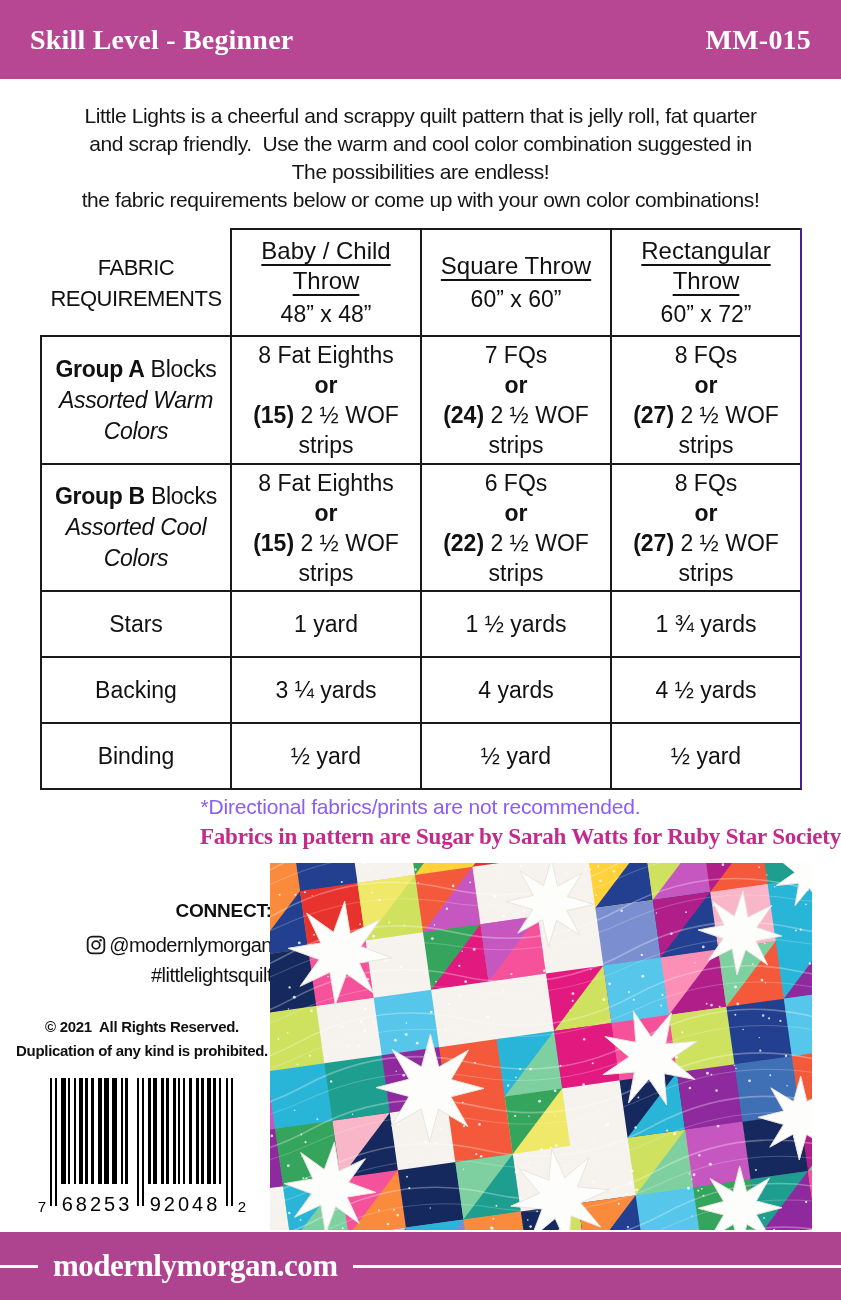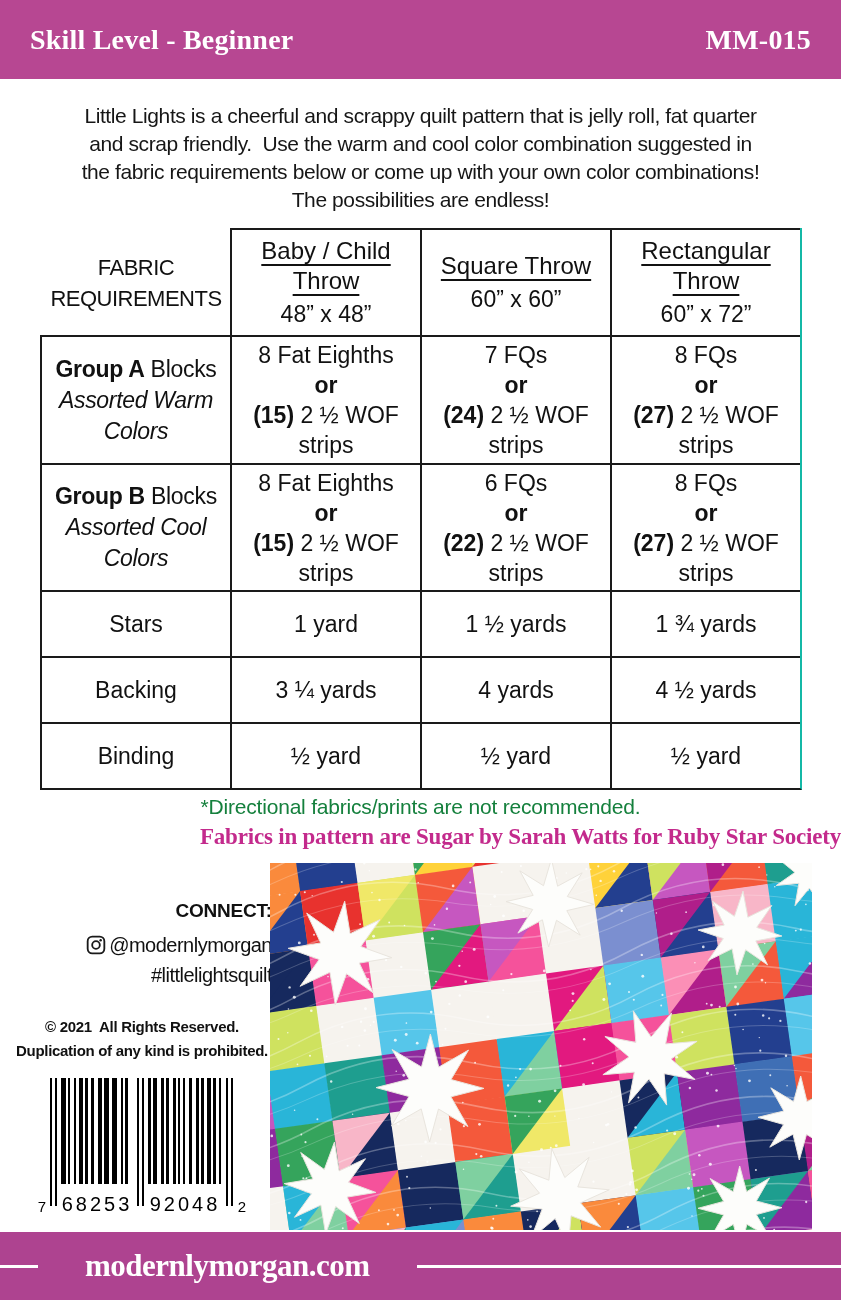--- a/index.html
+++ b/index.html
@@ -15,37 +15,37 @@
              letter-spacing:.2px;white-space:pre;}
 
   
   .intro{position:absolute;top:90px;left:0;width:841px;text-align:center;margin-top:12px;}
   .intro div{font-size:21px;letter-spacing:-0.4px;line-height:28px;white-space:pre;color:#161616;}
 
   
   .ftable{position:absolute;left:40px;top:228px;display:grid;
           grid-template-columns:190px 190px 190px 190px;
           grid-template-rows:107px 128px 127px 66px 66px 66px;
-          border-right:2px solid #14b8a6;border-bottom:2px solid #1a1a1a;box-sizing:content-box;}
+          border-right:2px solid #4c1d95;border-bottom:2px solid #1a1a1a;box-sizing:content-box;}
   .cell{border-left:2px solid #1a1a1a;border-top:2px solid #1a1a1a;display:flex;flex-direction:column;
         align-items:center;justify-content:center;text-align:center;box-sizing:border-box;
         font-size:23px;line-height:30px;}
   .cell div{white-space:pre;}
   .cell.corner{border-left-color:transparent;border-top-color:transparent;
                font-size:22px;letter-spacing:-0.5px;line-height:31px;}
   .cell .u{text-decoration:underline;text-underline-offset:5px;text-decoration-thickness:2px;
            font-size:24px;}
   .cell .sz{font-size:23px;margin-top:3px;}
   .b{font-weight:700;}
   .ital{font-style:italic;}
   .lbl{font-size:23px;letter-spacing:-0.3px;line-height:31px;}
 
   
   .note{position:absolute;top:795px;left:0;width:841px;text-align:center;font-size:21px;
-        letter-spacing:-0.2px;color:#15803d;}
+        letter-spacing:-0.2px;color:#8b5cf6;}
   .credit{position:absolute;top:824px;left:0;width:841px;text-align:right;
           font-family:"Liberation Serif",serif;font-weight:700;font-size:23px;
           color:var(--credit,#c32a8c);letter-spacing:-0.2px;}
 
   
   .connect{position:absolute;left:12px;top:900px;width:260px;text-align:right;}
   .connect .head{font-size:19px;font-weight:700;letter-spacing:-0.2px;margin-bottom:8px;}
   .connect .soc{font-size:20px;letter-spacing:-0.5px;line-height:30px;}
   .connect .ig{display:inline-flex;align-items:center;gap:3px;}
   .copyright{position:absolute;left:12px;top:1015px;width:260px;text-align:center;
@@ -54,42 +54,42 @@
 
   
   .barcode{position:absolute;left:36px;top:1072px;width:215px;height:152px;}
 
   
   .photo{position:absolute;left:270px;top:863px;width:542px;height:367px;overflow:hidden;
          background:#f4f1ec;}
 
   
   .band.bottom{top:1232px;height:68px;background:var(--footband,#ae4390);padding:0;}
-  .foot-inner{display:flex;align-items:center;width:100%;gap:32px;}
+  .foot-inner{display:flex;align-items:center;width:100%;}
   .foot-line{height:3px;background:#fff;}
   .foot-line.short{width:38px;margin-right:15px;}
   .foot-line.long{flex:1;margin-left:15px;}
   .foot-text{font-family:"Liberation Serif",serif;font-weight:700;font-size:31px;color:#fff;
              letter-spacing:-0.5px;}
 </style>
 </head>
 <body>
 
 <div class="page" style="--band: #b74792; --footband: #ae4390; --credit: #c32a8c;">
 
   <div class="band top">
     <span class="band-text">Skill Level - Beginner</span>
     <span class="band-text">MM-015</span>
   </div>
 
   <div class="intro">
     <div>Little Lights is a cheerful and scrappy quilt pattern that is jelly roll, fat quarter</div>
     <div>and scrap friendly.  Use the warm and cool color combination suggested in</div>
+    <div>The possibilities are endless!</div>
     <div>the fabric requirements below or come up with your own color combinations!</div>
-    <div>The possibilities are endless!</div>
   </div>
 
   <div class="ftable">
 
     <div class="cell corner">
       <div>FABRIC</div>
       <div>REQUIREMENTS</div>
     </div>
     <div class="cell">
       <div class="u">Baby / Child</div>

